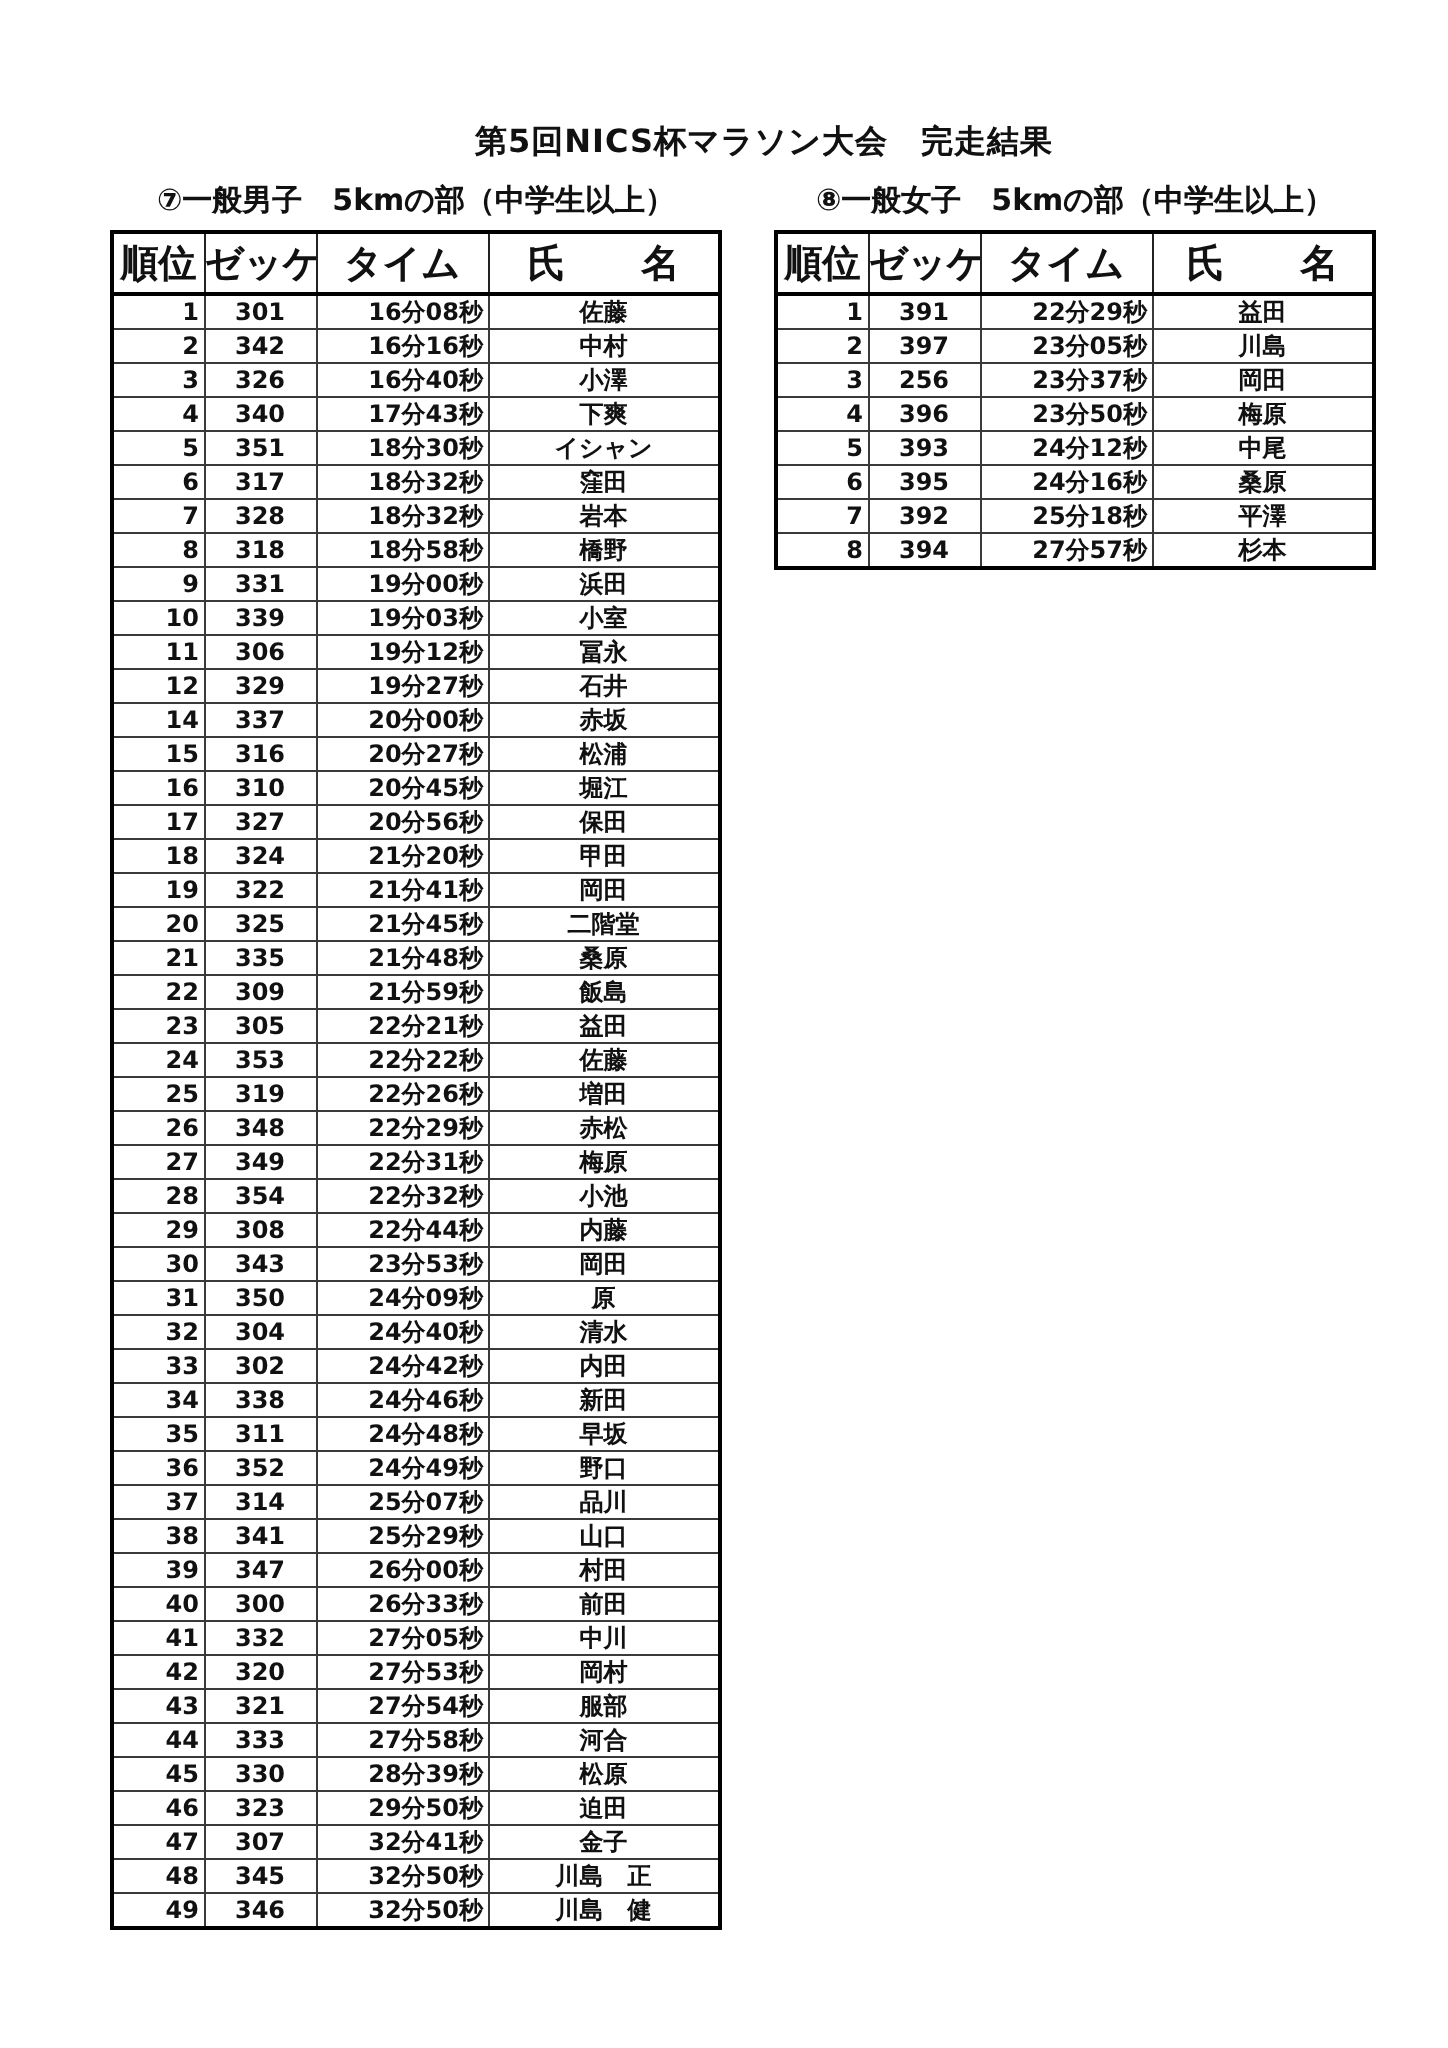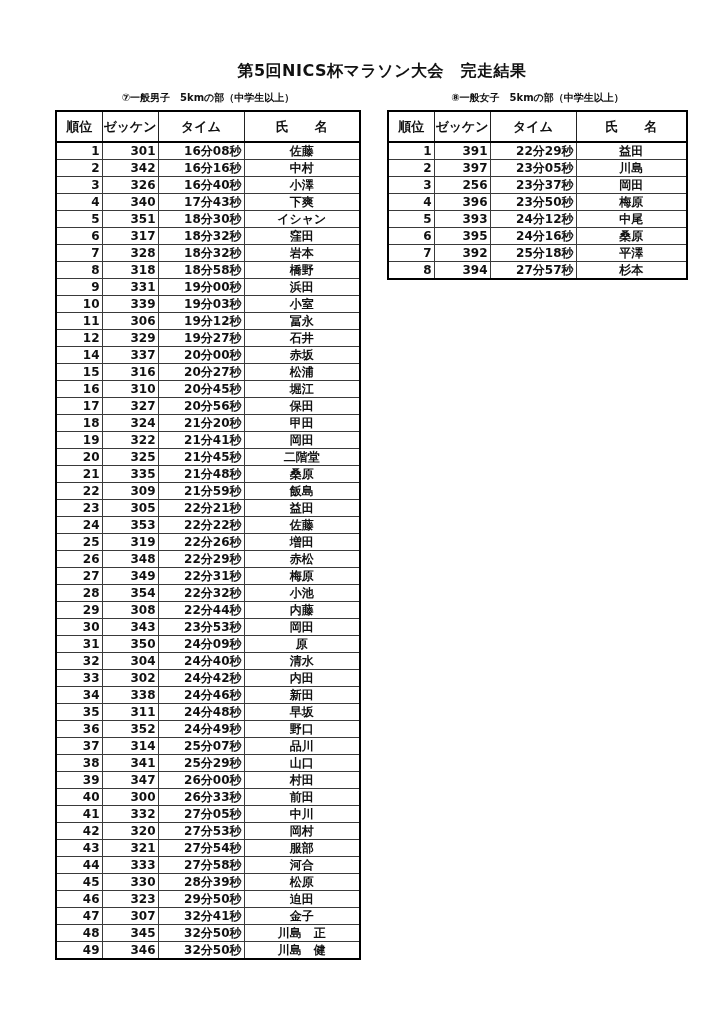--- a/index.html
+++ b/index.html
@@ -22,60 +22,60 @@
     font-size: 16px;
     font-weight: 700;
     letter-spacing: 0.5px;
     white-space: pre;
     padding-left: 20px;
   }
   .tbl-section { position: absolute; top: 91px; }
   .tbl-section.men   { left: 55px;  width: 306px; }
   .tbl-section.women { left: 367px; width: 301px; padding-left: 20px; }
   .subtitle {
-    font-size: 10px;
+    font-size: 15px;
     font-weight: 700;
     text-align: center;
     white-space: nowrap;
     margin: 0 0 5px 0;
   }
   table.results {
     border-collapse: collapse;
     table-layout: fixed;
     width: 100%;
     border: 2px solid #000;
     background: #fff;
   }
   .c-rank { width: 46px; }
   .c-bib  { width: 56px; }
   .c-time { width: 86px; }
   .c-name { width: auto; }
   table.results th {
     border: 1px solid #222;
     border-bottom: 2px solid #000;
     height: 29px;
-    font-size: 13px;
+    font-size: 19px;
     font-weight: 700;
     text-align: center;
     padding: 0;
     white-space: pre;
     overflow: hidden;
   }
   table.results td {
     border: 1px solid #3a3a3a;
     height: 16px;
     line-height: 16px;
     font-size: 12px;
     font-weight: 700;
     padding: 0 2px;
     white-space: pre;
     overflow: hidden;
   }
   td.col-rank { text-align: right; padding-right: 4px; }
-  td.col-bib  { text-align: right; }
+  td.col-bib  { text-align: center; }
   td.col-time { text-align: right; padding-right: 2px; }
   td.col-name { text-align: center;  padding-left: 4px; }
 </style>
 </head>
 <body>
 
 <div class="page">
 
   <div class="doc-title">第5回NICS杯マラソン大会　完走結果</div>
 

